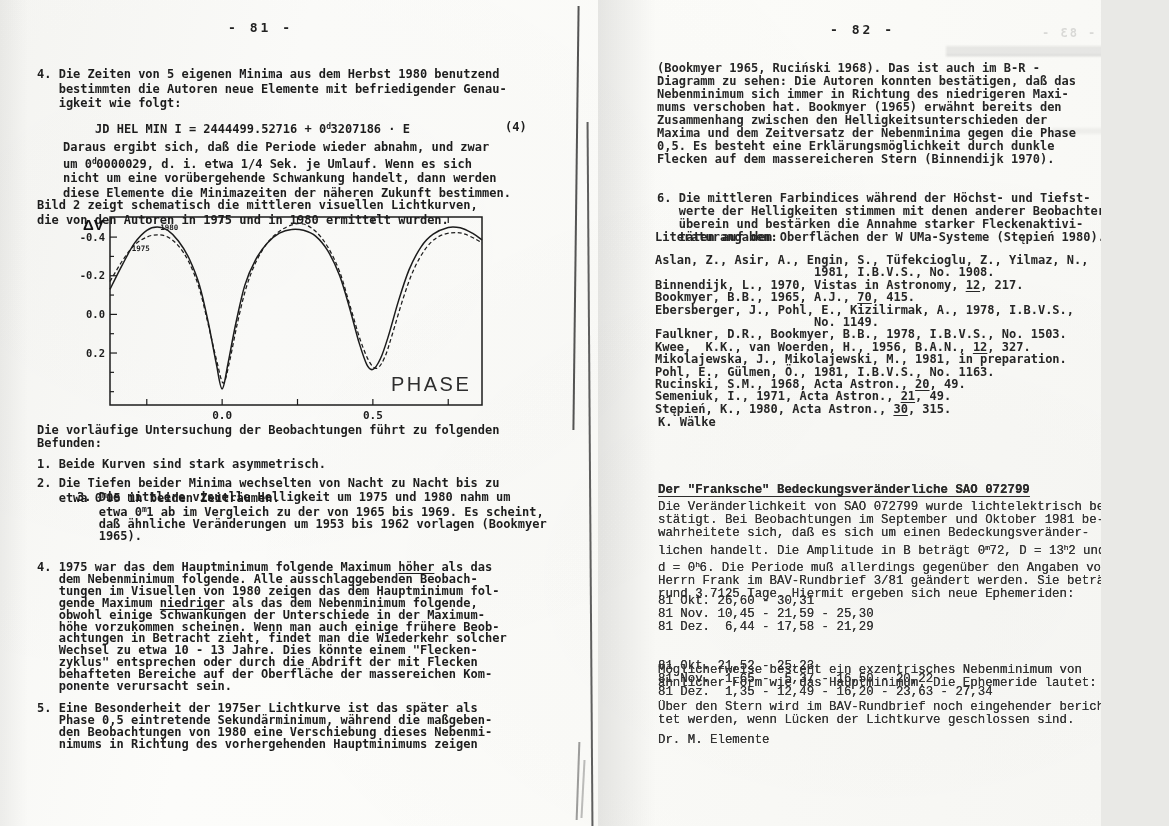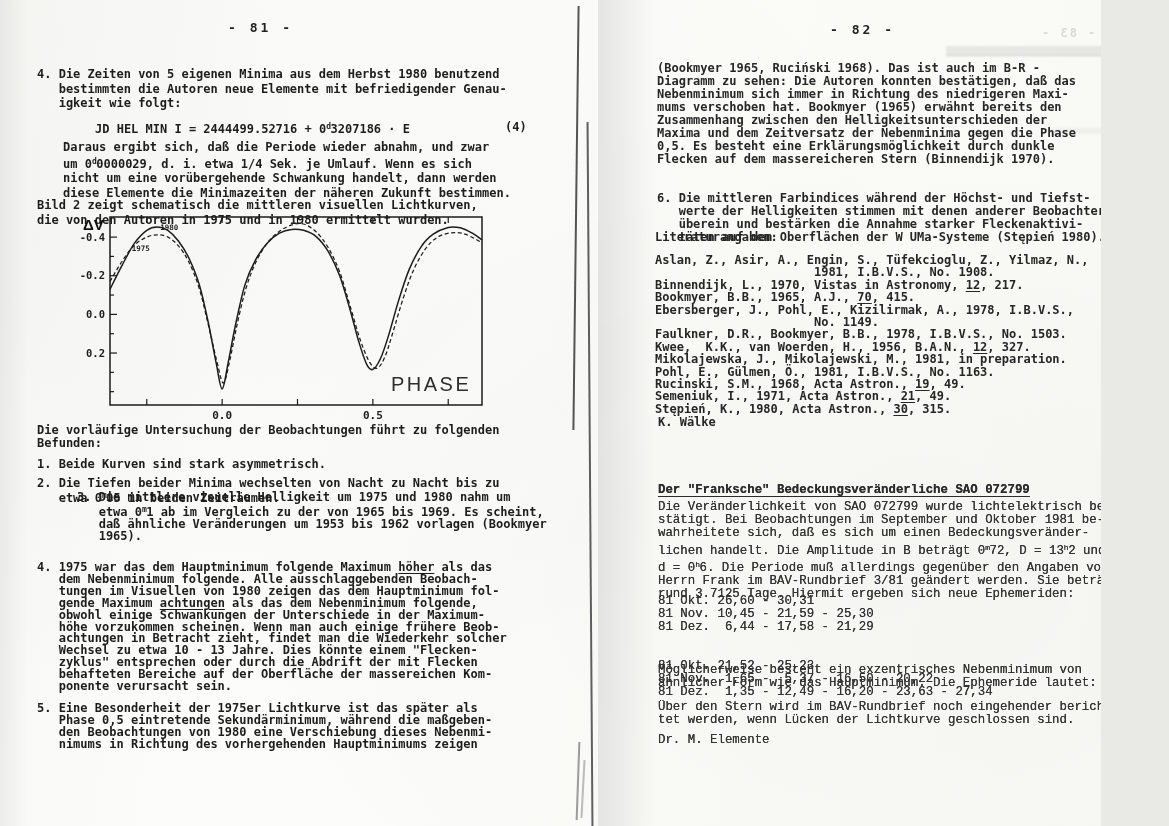--- a/index.html
+++ b/index.html
@@ -108,21 +108,21 @@
     <div class="blk f81" style="left:37px;top:459px;">1. Beide Kurven sind stark asymmetrisch.</div>
     <div class="blk f81" style="left:37px;top:478px;">2. Die Tiefen beider Minima wechselten von Nacht zu Nacht bis zu
    etwa 0<sup>m</sup>05 in beiden Zeiträumen.</div>
     <div class="blk f81" style="left:37px;top:492px;margin-left:40px;">3. Die mittlere visuelle Helligkeit um 1975 und 1980 nahm um
    etwa 0<sup>m</sup>1 ab im Vergleich zu der von 1965 bis 1969. Es scheint,
    daß ähnliche Veränderungen um 1953 bis 1962 vorlagen (Bookmyer
    1965).</div>
     <div class="blk f81" style="left:37px;top:562px;">4. 1975 war das dem Hauptminimum folgende Maximum <u>höher</u> als das
    dem Nebenminimum folgende. Alle ausschlaggebenden Beobach-
    tungen im Visuellen von 1980 zeigen das dem Hauptminimum fol-
-   gende Maximum <u>achtungen</u> als das dem Nebenminimum folgende,
+   gende Maximum <u>niedriger</u> als das dem Nebenminimum folgende,
    obwohl einige Schwankungen der Unterschiede in der Maximum-
    höhe vorzukommen scheinen. Wenn man auch einige frühere Beob-
    achtungen in Betracht zieht, findet man die Wiederkehr solcher
    Wechsel zu etwa 10 - 13 Jahre. Dies könnte einem "Flecken-
    zyklus" entsprechen oder durch die Abdrift der mit Flecken
    behafteten Bereiche auf der Oberfläche der massereichen Kom-
    ponente verursacht sein.</div>
     <div class="blk f81" style="left:37px;top:703px;">5. Eine Besonderheit der 1975er Lichtkurve ist das später als
    Phase 0,5 eintretende Sekundärminimum, während die maßgeben-
    den Beobachtungen von 1980 eine Verschiebung dieses Nebenmi-
@@ -163,21 +163,21 @@
     <div class="blk refs" style="left:655px;top:254px;">Aslan, Z., Asir, A., Engin, S., Tüfekcioglu, Z., Yilmaz, N.,
                       1981, I.B.V.S., No. 1908.
 Binnendijk, L., 1970, Vistas in Astronomy, <u>12</u>, 217.
 Bookmyer, B.B., 1965, A.J., <u>70</u>, 415.
 Ebersberger, J., Pohl, E., Kizilirmak, A., 1978, I.B.V.S.,
                       No. 1149.
 Faulkner, D.R., Bookmyer, B.B., 1978, I.B.V.S., No. 1503.
 Kwee,  K.K., van Woerden, H., 1956, B.A.N., <u>12</u>, 327.
 Mikolajewska, J., Mikolajewski, M., 1981, in preparation.
 Pohl, E., Gülmen, Ö., 1981, I.B.V.S., No. 1163.
-Rucinski, S.M., 1968, Acta Astron., <u>19</u>, 49.
+Rucinski, S.M., 1968, Acta Astron., <u>20</u>, 49.
 Semeniuk, I., 1971, Acta Astron., <u>21</u>, 49.
 Stępień, K., 1980, Acta Astron., <u>30</u>, 315.</div>
 
     <div class="blk t82" style="left:658px;top:416px;">K. Wälke</div>
 
     <div class="blk sao sao-title" style="left:658px;top:484px;">Der "Franksche" Bedeckungsveränderliche SAO 072799</div>
 
     <div class="blk sao" style="left:658px;top:501px;">Die Veränderlichkeit von SAO 072799 wurde lichtelektrisch be-
 stätigt. Bei Beobachtungen im September und Oktober 1981 be-
 wahrheitete sich, daß es sich um einen Bedeckungsveränder-

